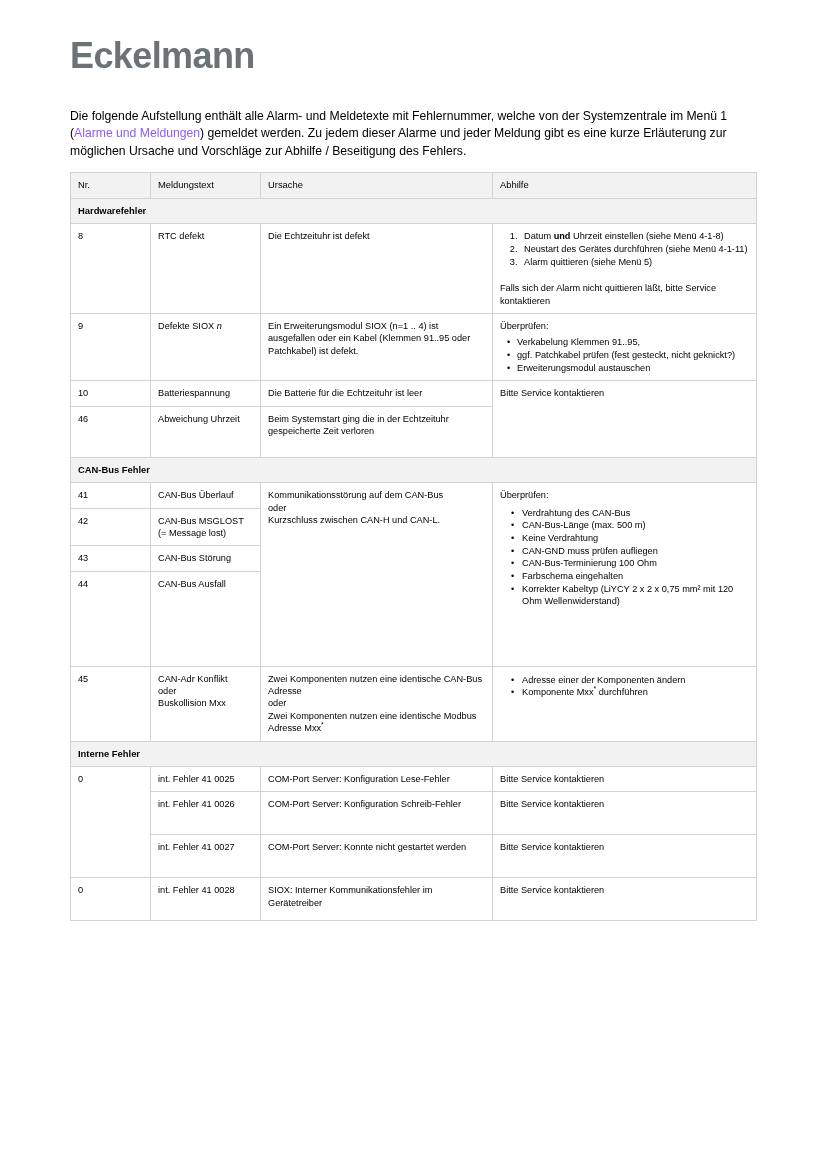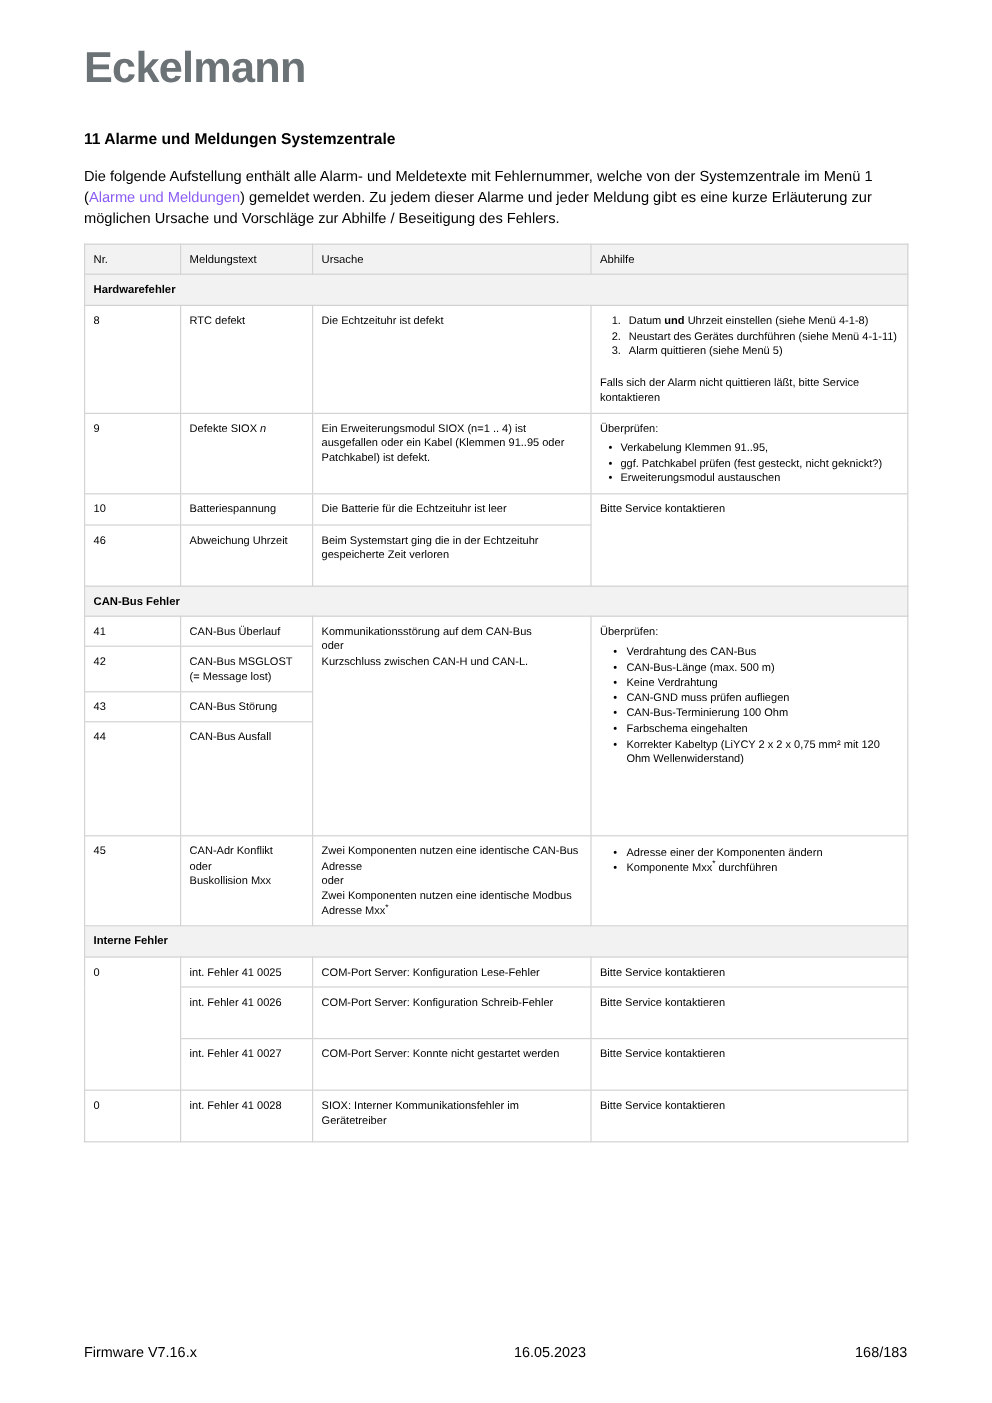--- a/index.html
+++ b/index.html
@@ -152,21 +152,20 @@
 </style>
 </head>
 <body>
 
 <div class="page">
 
   <div class="logo">Eckelmann</div>
 
   <div class="content">
 
-    <h1 class="doc-title">11 Alarme und Meldungen Systemzentrale</h1>
 
     <p class="intro"><span>Die folgende Aufstellung enthält alle Alarm- und Meldetexte mit Fehlernummer, welche von der Systemzentrale im Menü 1 (</span><span class="link">Alarme und Meldungen</span><span>) gemeldet werden. Zu jedem dieser Alarme und jeder Meldung gibt es eine kurze Erläuterung zur möglichen Ursache und Vorschläge zur Abhilfe / Beseitigung des Fehlers.</span></p>
 
     <table class="alarms">
       <colgroup>
         <col class="c1">
           <col class="c2">
           <col class="c3">
           <col class="c4">
       </colgroup>
@@ -308,21 +307,14 @@
           <td>0</td>
           <td style="height:30px">int. Fehler 41 0028</td>
           <td>SIOX: Interner Kommunikationsfehler im Gerätetreiber</td>
           <td>Bitte Service kontaktieren</td>
         </tr>
 
       </tbody>
     </table>
   </div>
 
-  <div class="footer">
-    <div class="footer-inner">
-      <span>Firmware V7.16.x</span>
-      <span class="mid">16.05.2023</span>
-      <span class="right">168/183</span>
-    </div>
-  </div>
 
 </div>
 
 </body></html>

